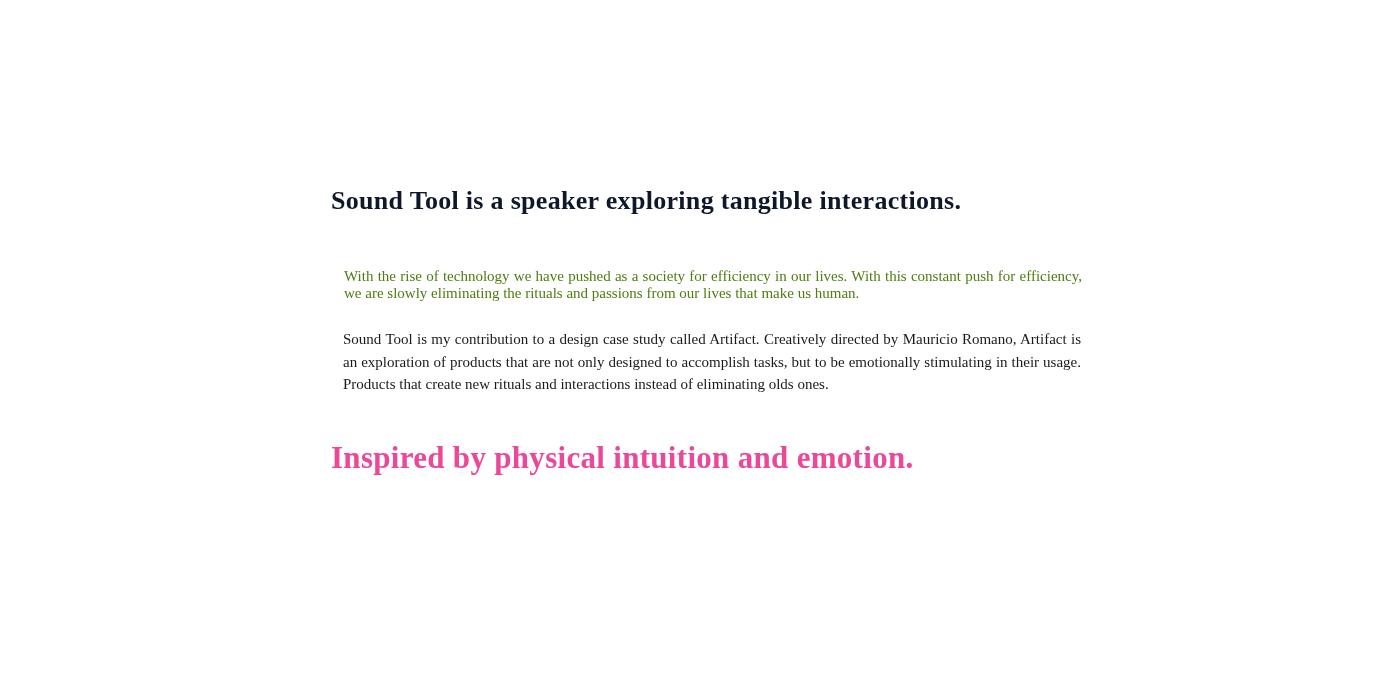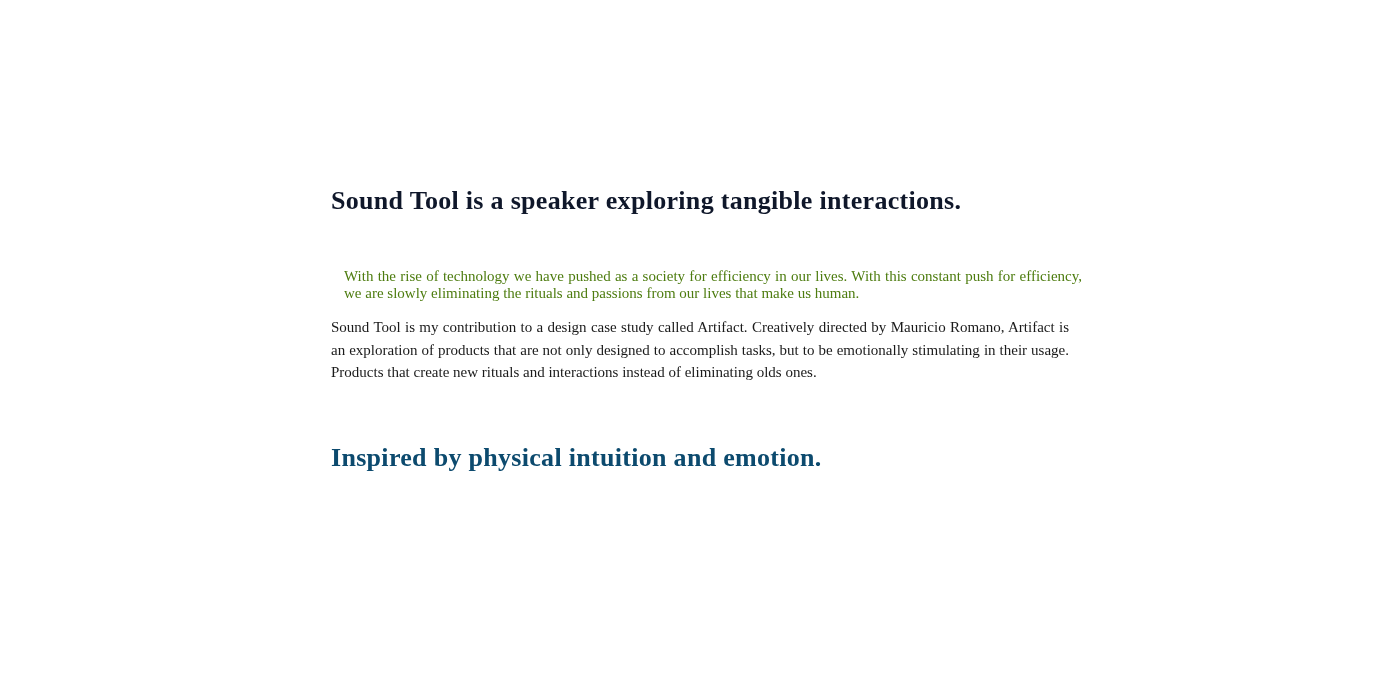--- a/index.html
+++ b/index.html
@@ -43,38 +43,38 @@
       line-height: 16.5px;
       text-align: justify;
       text-align-last: left;
       color: #4d7c0f;
     }
     .para2 {
       position: absolute;
       left: 0;
       top: 316px;
       width: 738px;
-      margin: 0;
+      margin: 12px;
       font-size: 15px;
       line-height: 22.5px;
       text-align: justify;
       text-align-last: left;
       color: #1a1a1a;
     }
     .tagline {
       position: absolute;
       left: 0;
       top: 441px;
       margin: 0;
-      font-size: 26px;
+      font-size: 31px;
       font-weight: bold;
       line-height: 33px;
       letter-spacing: 0.3px;
       white-space: nowrap;
-      color: #0c4a6e;
+      color: #ec4899;
     }
     .tagline span { display: block; }
   </style>
 </head>
 <body>
 
 <div class="content">
   <h1 class="title">Sound Tool is a speaker exploring tangible interactions.</h1>
 
   <p class="para1">With the rise of technology we have pushed as a society for efficiency in our lives. With this constant push for efficiency, we are slowly eliminating the rituals and passions from our lives that make us human.</p>

